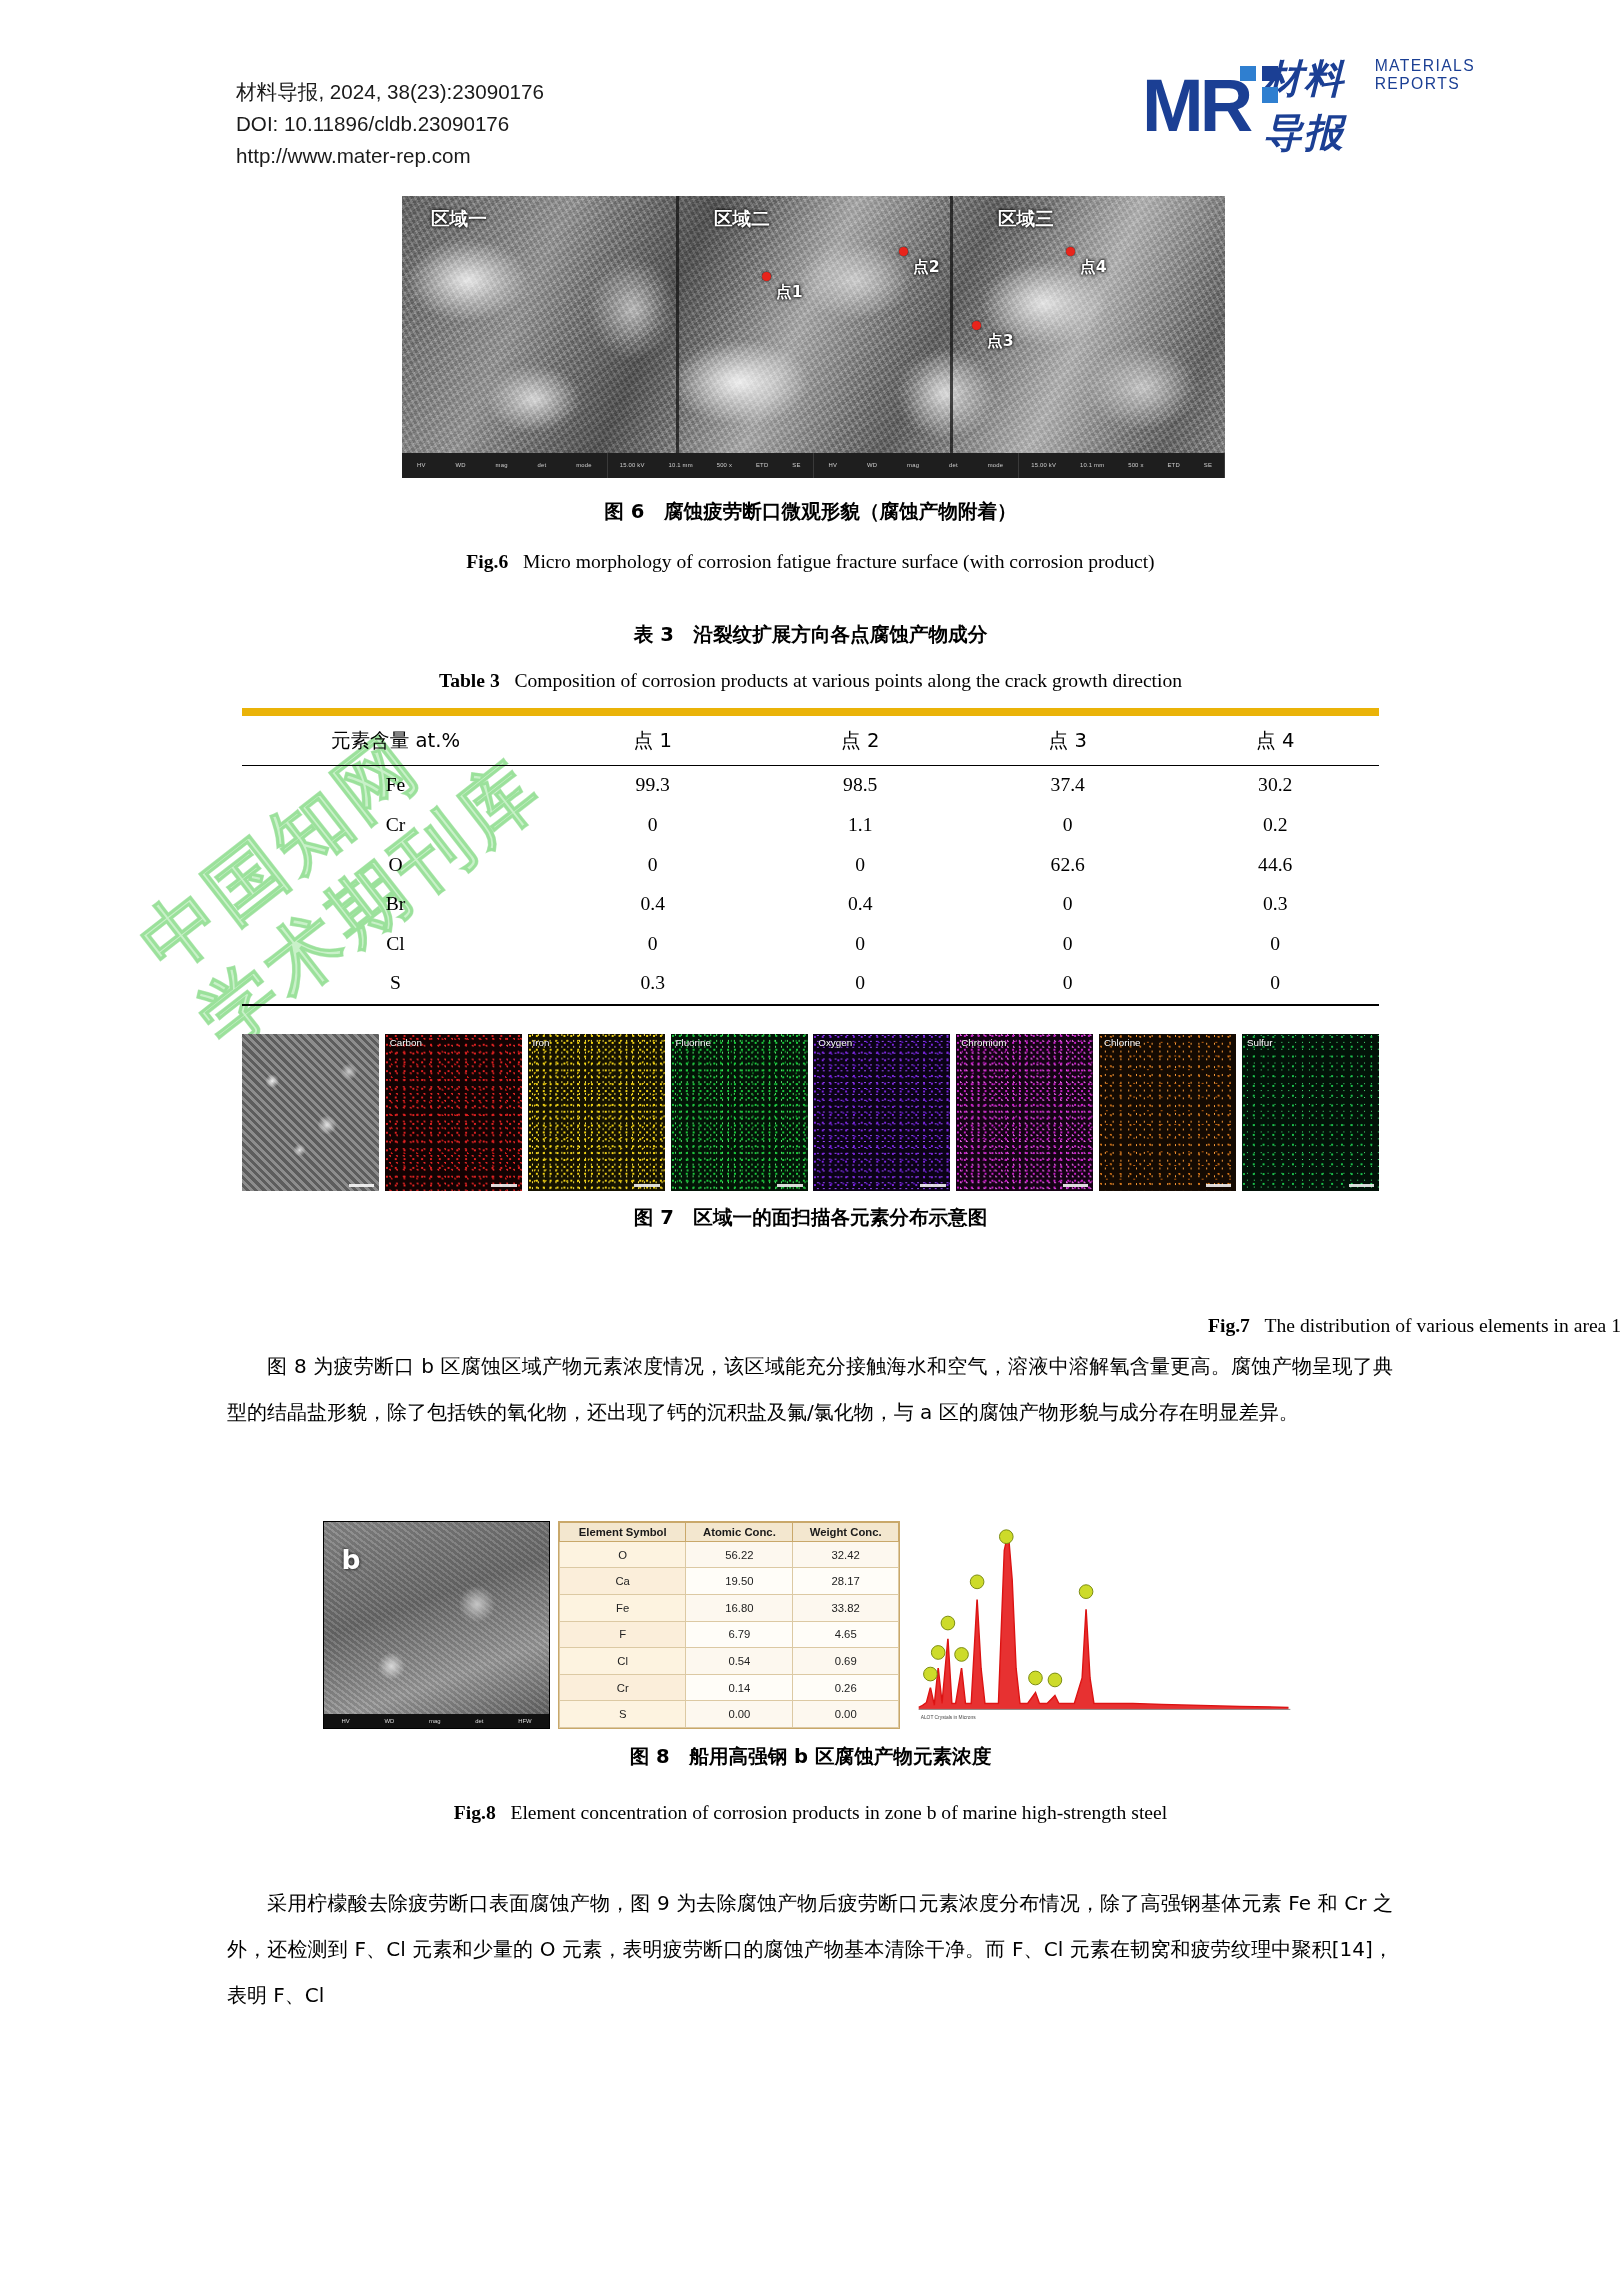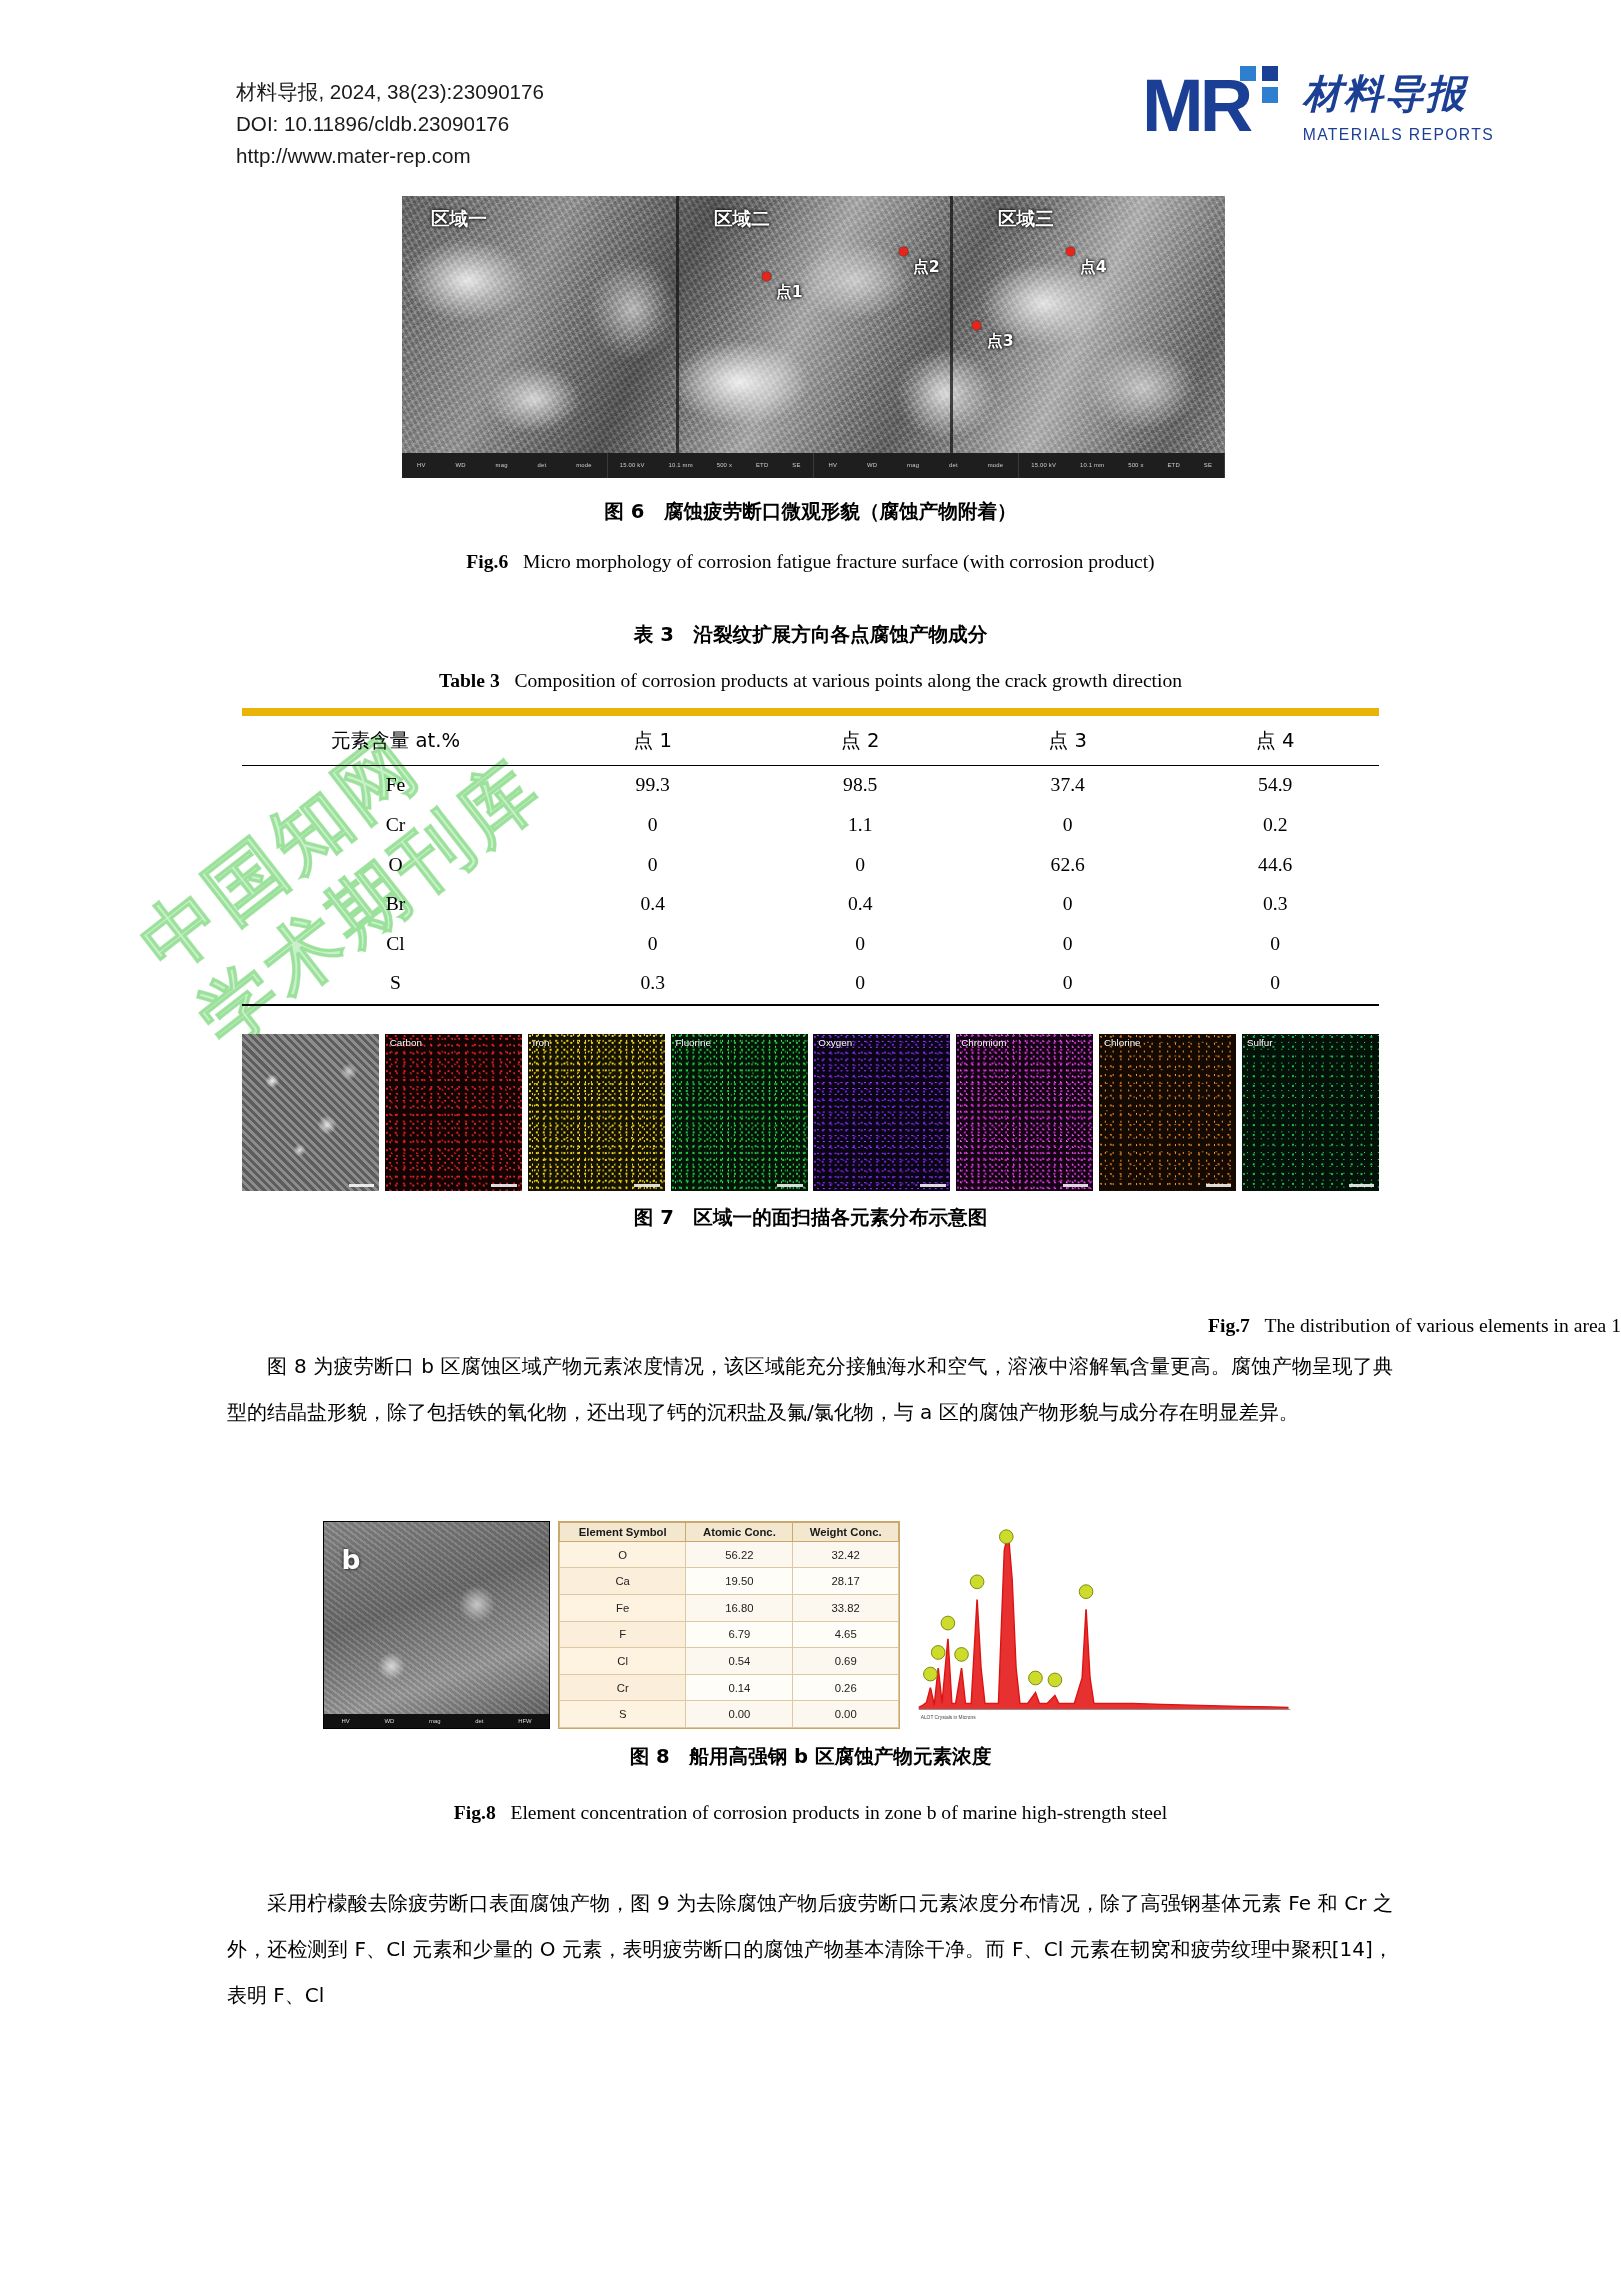--- a/index.html
+++ b/index.html
@@ -63,21 +63,21 @@
   }
   .logo-sq {
     position: absolute;
     width: 15.7px;
     height: 15.7px;
     background: #2f7fd0;
   }
   .sq1 { top: 2px;  left: 98px; }
   .sq2 { top: 2px;  left: 120px; background:#1b3f94; }
   .sq3 { top: 23.5px; left: 120px; }
-  .logo-right { display: flex; flex-direction: column; justify-content: center; }
+  .logo-right { display: flex; flex-direction: row; justify-content: center; }
   .logo-cn {
     font-family: "DejaVu Sans", sans-serif;
     font-weight: bold;
     font-size: 39px;
     color: #1b3f94;
     letter-spacing: 2px;
     font-style: italic;
   }
   .logo-en {
     font-family: "Liberation Sans", sans-serif;
@@ -497,21 +497,21 @@
           <th>点 3</th>
           <th>点 4</th>
         </tr>
       </thead>
       <tbody>
         <tr>
           <td>Fe</td>
           <td>99.3</td>
           <td>98.5</td>
           <td>37.4</td>
-          <td>54.9</td>
+          <td>30.2</td>
         </tr>
         <tr>
           <td>Cr</td>
           <td>0</td>
           <td>1.1</td>
           <td>0</td>
           <td>0.2</td>
         </tr>
         <tr>
           <td>O</td>

